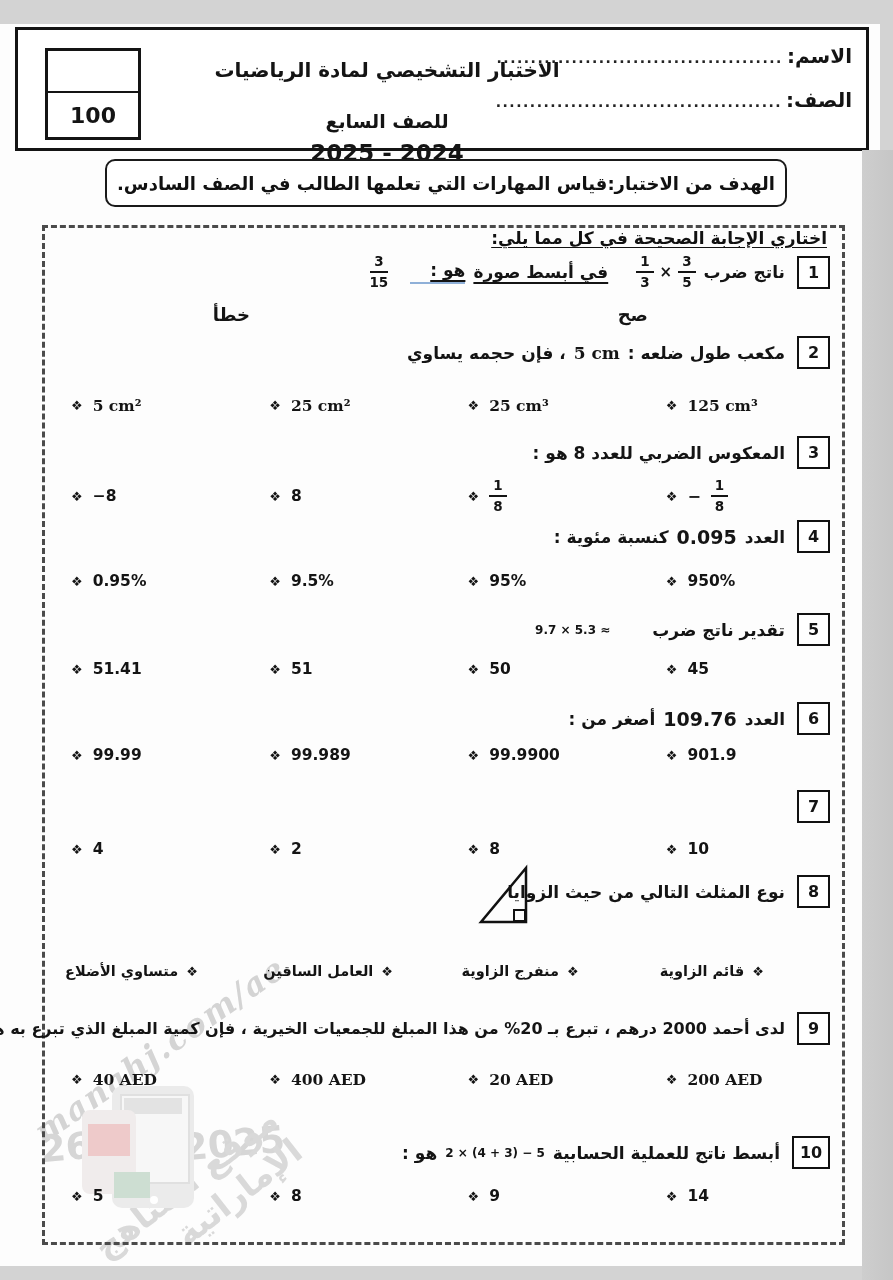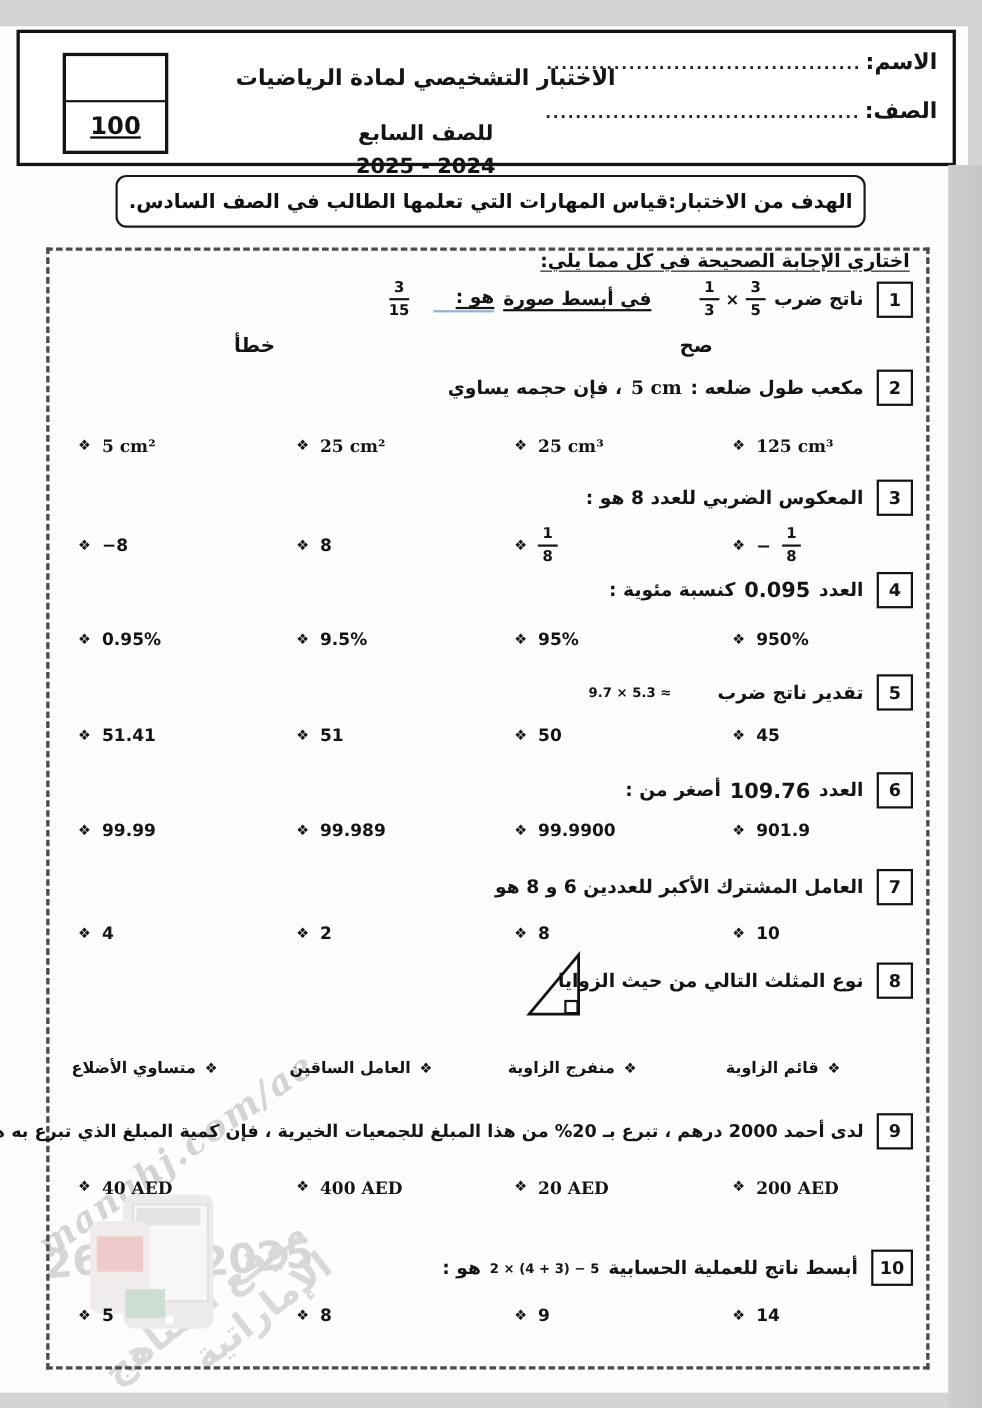--- a/index.html
+++ b/index.html
@@ -6,25 +6,25 @@
   body{background:#bfbfbf;font-family:"DejaVu Sans",sans-serif;}
   .screen{position:relative;width:893px;height:1280px;background:#d3d3d3;overflow:hidden;margin:0 auto;}
   .paper{position:absolute;left:0;top:24px;width:880px;height:1242px;background:#fdfdfd;overflow:hidden;}
   .grey-right{position:absolute;left:862px;top:150px;width:31px;height:1130px;background:linear-gradient(to right,#cecece,#c6c6c6);}
 
   
   .header-box{position:absolute;left:15px;top:3px;width:848px;height:118px;border:3px solid #141414;background:#fff;}
   .hdr-center{position:absolute;left:130px;right:240px;text-align:center;font-weight:700;color:#141414;margin-top:20px;}
   .hdr-title{top:8px;font-size:20px;}
   .hdr-grade{top:60px;font-size:19px;}
-  .hdr-year{top:90px;font-size:19px;}
+  .hdr-year{top:90px;font-size:23px;}
   .hdr-field{position:absolute;right:14px;display:flex;direction:rtl;align-items:baseline;gap:4px;color:#141414;}
   .hdr-field .flabel{font-weight:700;font-size:20px;}
   .hdr-field .dots{font-weight:700;font-size:14px;letter-spacing:1.5px;color:#222;}
-  .score-box{position:absolute;left:39px;top:18px;width:90px;height:86px;border:3px solid #141414;background:#fff;text-decoration:underline;}
+  .score-box{position:absolute;left:27px;top:18px;width:90px;height:86px;border:3px solid #141414;background:#fff;}
   .score-top{height:40px;border-bottom:2px solid #141414;}
   .score-bottom{height:44px;display:flex;align-items:center;justify-content:center;font-weight:700;font-size:22px;color:#141414;}
 
   
   .objective-box{position:absolute;left:105px;top:135px;width:678px;height:44px;border:2px solid #1a1a1a;border-radius:10px;display:flex;align-items:center;justify-content:center;background:#fff;}
   .objective-box span{font-weight:700;font-size:18px;color:#111;direction:rtl;}
 
   
   .wm{position:absolute;color:#d7d7d7;font-weight:700;z-index:0;user-select:none;}
   .wm-url{left:38px;top:1092px;font-size:32px;font-style:italic;font-family:"DejaVu Serif",serif;transform:rotate(-35deg);transform-origin:left center;color:#d4d4d4;letter-spacing:2px;}
@@ -124,21 +124,21 @@
         <span class="qt">ناتج ضرب</span>
         <span class="frac">
             <span class="fnum">3</span>
             <span class="fden">5</span>
           </span>
         <span class="qt times">×</span>
         <span class="frac">
             <span class="fnum">1</span>
             <span class="fden">3</span>
           </span>
-        <span class="qt u-black" style="margin-right:36px">في أبسط صورة</span>
+        <span class="qt u-black" style="margin-right:20px">في أبسط صورة</span>
         <span class="qt u-blue">هو :</span>
         <span class="frac" style="margin-right:14px">
             <span class="fnum">3</span>
             <span class="fden">15</span>
           </span>
       </div>
       <div class="tf-row" style="top:76px">
         <span class="tf" style="right:194px">صح</span>
         <span class="tf" style="right:592px">خطأ</span>
       </div>
@@ -267,21 +267,20 @@
             <span class="olabel">99.989</span>
           </div>
         <div class="opt">
             <span class="bullet">❖</span>
             <span class="olabel">99.99</span>
           </div>
       </div>
 
       <div class="q-line" style="top:562px">
         <span class="qnum">7</span>
-        <span class="qt">العامل المشترك الأكبر للعددين 6 و 8 هو</span>
       </div>
       <div class="opts" style="top:612px">
         <div class="opt">
             <span class="bullet">❖</span>
             <span class="olabel">10</span>
           </div>
         <div class="opt">
             <span class="bullet">❖</span>
             <span class="olabel">8</span>
           </div>

